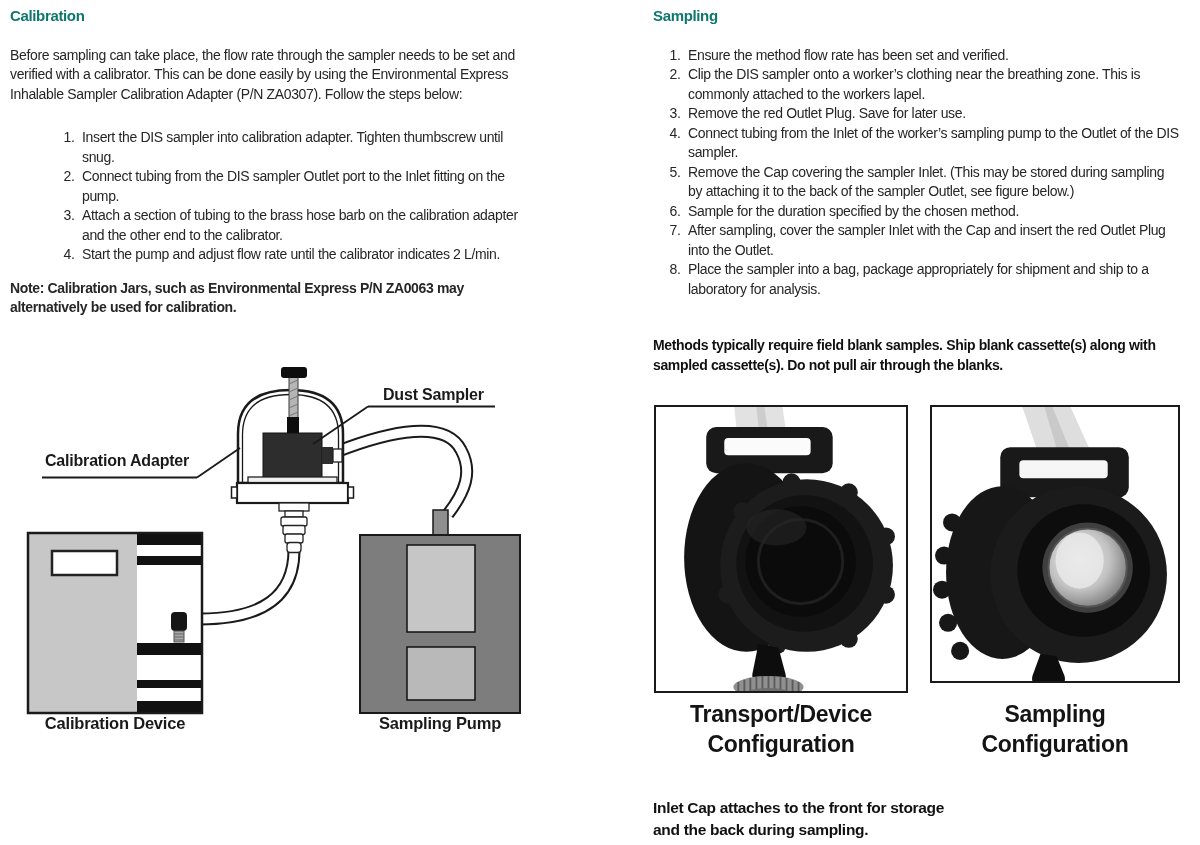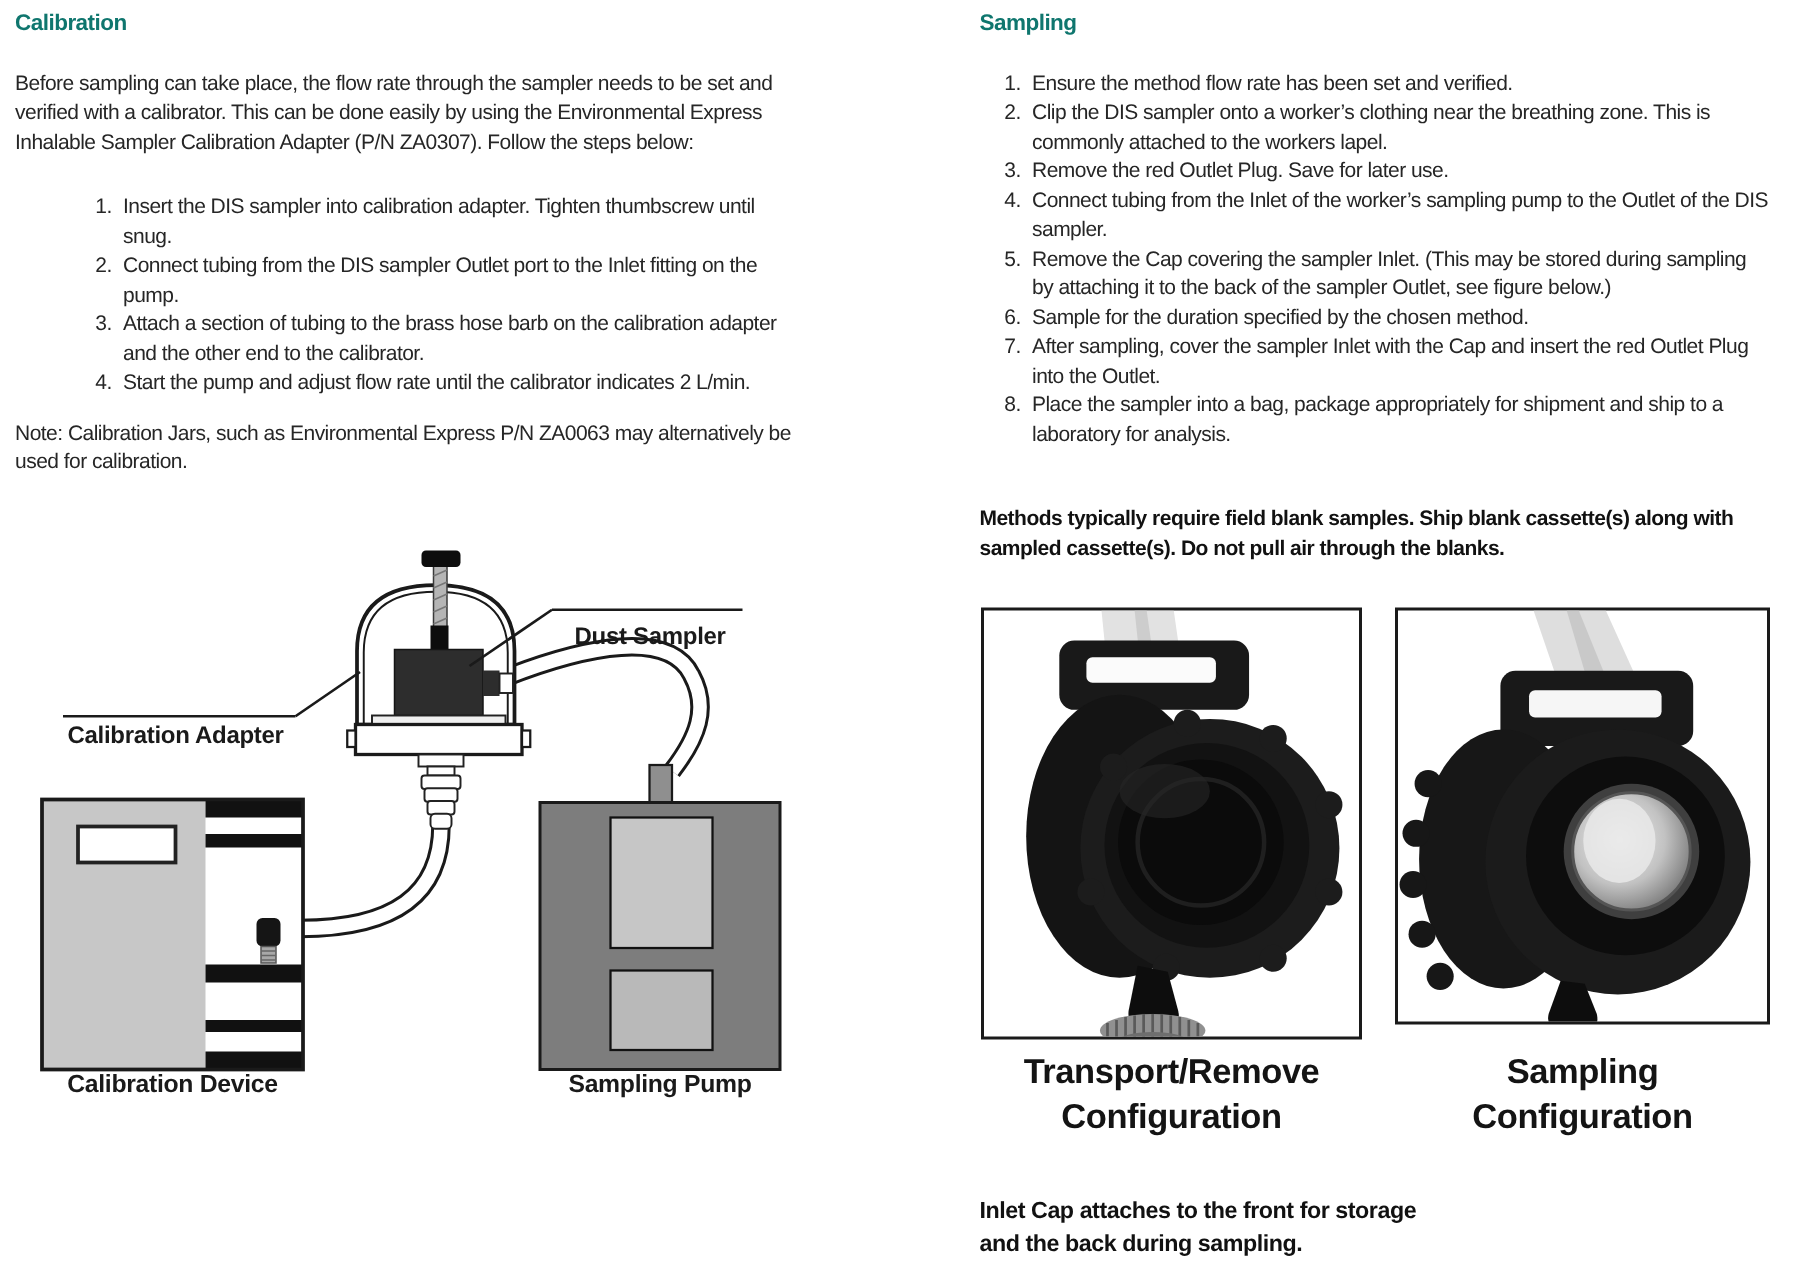--- a/index.html
+++ b/index.html
@@ -8,25 +8,25 @@
     font-family:"Liberation Sans",sans-serif;color:#262626;
   }
   .col{position:absolute;font-size:14px;line-height:19.5px;letter-spacing:-0.35px;}
   #left-col{left:10px;top:6px;width:524px;}
   #right-col{left:653px;top:6px;width:528px;}
   .heading{font-size:15px;font-weight:bold;margin:0;color:#0f766e;}
   .intro{margin:20px 0 0;}
   .steps{margin:24px 0 0;padding-left:68px;}
   #right-col .steps{margin:20px 0 0;padding-left:31px;}
   .steps li{margin:0;padding-left:4px;}
-  .plain-note{margin:14px 0 0;}
+  .plain-note{margin:14px 0 0;font-weight:bold;}
   .bold-note{margin:37px 0 0;font-weight:bold;color:#111;}
   svg{display:block;}
   .diagram-svg{position:absolute;left:0;top:360px;}
-  .diag-label{position:absolute;font-weight:bold;font-size:16px;letter-spacing:-0.2px;color:#1a1a1a;white-space:nowrap;margin-top:30px;}
+  .diag-label{position:absolute;font-weight:bold;font-size:16px;letter-spacing:-0.2px;color:#1a1a1a;white-space:nowrap;}
   .diag-caption{position:absolute;font-weight:bold;font-size:16.5px;letter-spacing:-0.2px;color:#1a1a1a;text-align:center;}
   .photo{position:absolute;border:2.5px solid #1a1a1a;box-sizing:border-box;background:#fff;}
   #photo-1{left:654px;top:405px;width:254px;height:288px;}
   #photo-2{left:930px;top:405px;width:250px;height:278px;}
   .photo-caption{position:absolute;font-size:23px;font-weight:bold;line-height:30px;text-align:center;color:#141414;letter-spacing:-0.3px;}
   #caption-1{left:654px;top:699px;width:254px;}
   #caption-2{left:930px;top:699px;width:250px;}
   .figure-note{position:absolute;left:653px;top:797px;width:528px;
     font-size:15.5px;font-weight:bold;line-height:21.5px;color:#111;letter-spacing:-0.3px;}
 </style>
@@ -204,21 +204,21 @@
       <circle cx="151" cy="163" r="66" fill="#0d0d0d"></circle>
       <circle cx="155" cy="160" r="45" fill="#3f3f3f"></circle>
       <circle cx="155" cy="160" r="39" fill="url(#inletG)"></circle>
       <ellipse cx="147" cy="153" rx="24" ry="28" fill="#e9e9e9" opacity="0.85"></ellipse>
       <circle cx="155" cy="160" r="39" fill="none" stroke="#555555" stroke-width="2"></circle>
       <path d="M108,246 L100,268 Q98,277 108,278 L126,278 Q134,277 132,268 L124,248 Z" fill="#0d0d0d"></path>
     </svg>
   </div>
 
   <div class="photo-caption" id="caption-1">
-    <div>Transport/Remove</div>
+    <div>Transport/Device</div>
     <div>Configuration</div>
   </div>
   <div class="photo-caption" id="caption-2">
     <div>Sampling</div>
     <div>Configuration</div>
   </div>
 
   <div class="figure-note">
     <div>Inlet Cap attaches to the front for storage</div>
     <div>and the back during sampling.</div>

